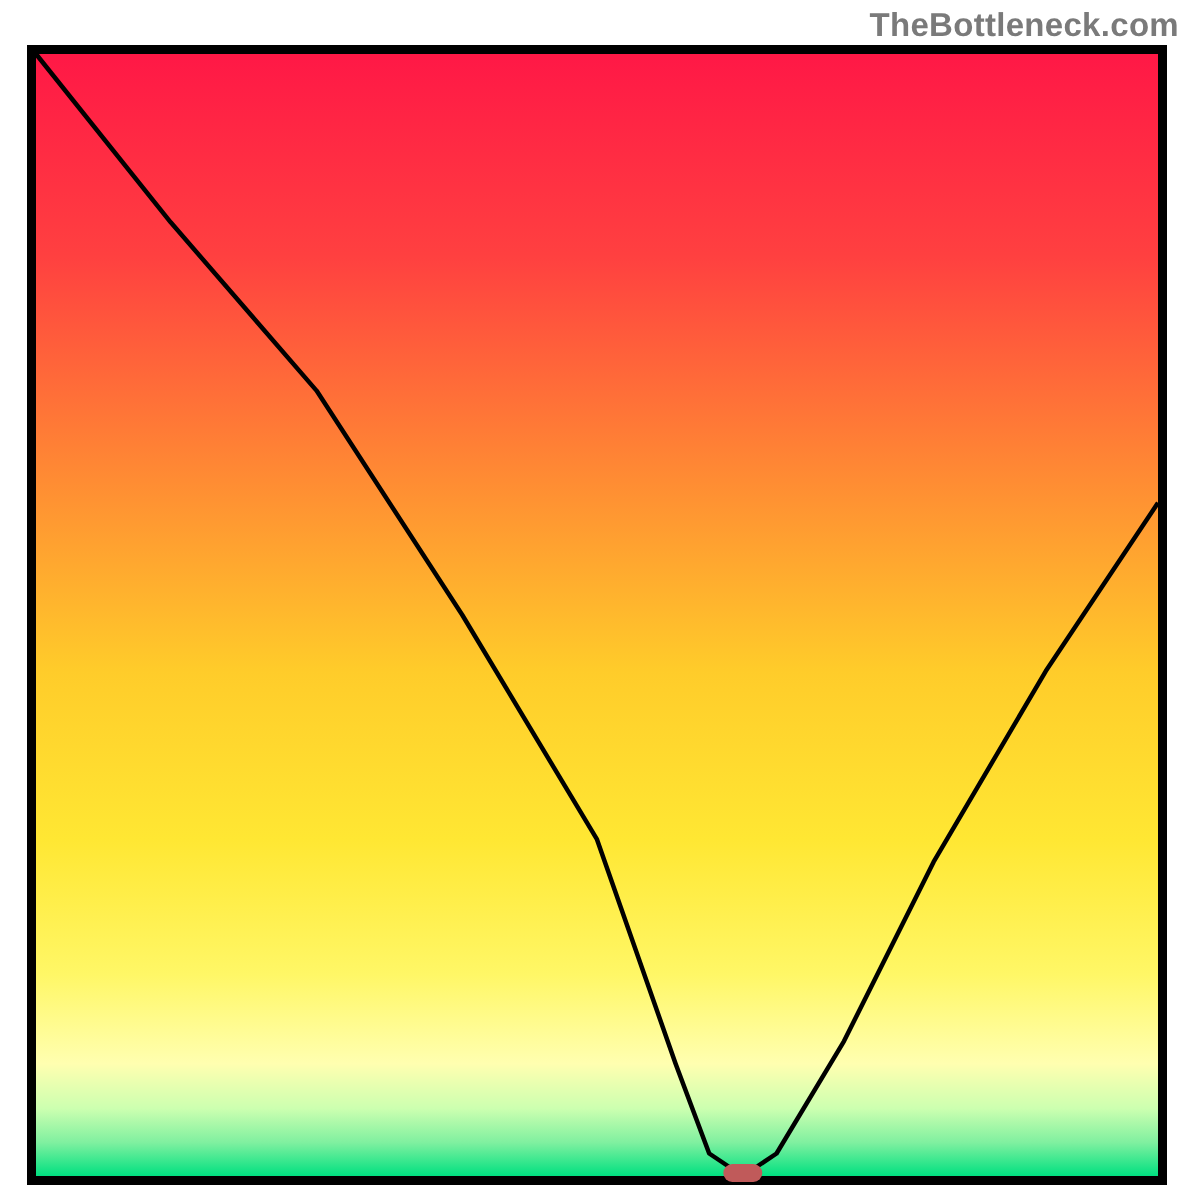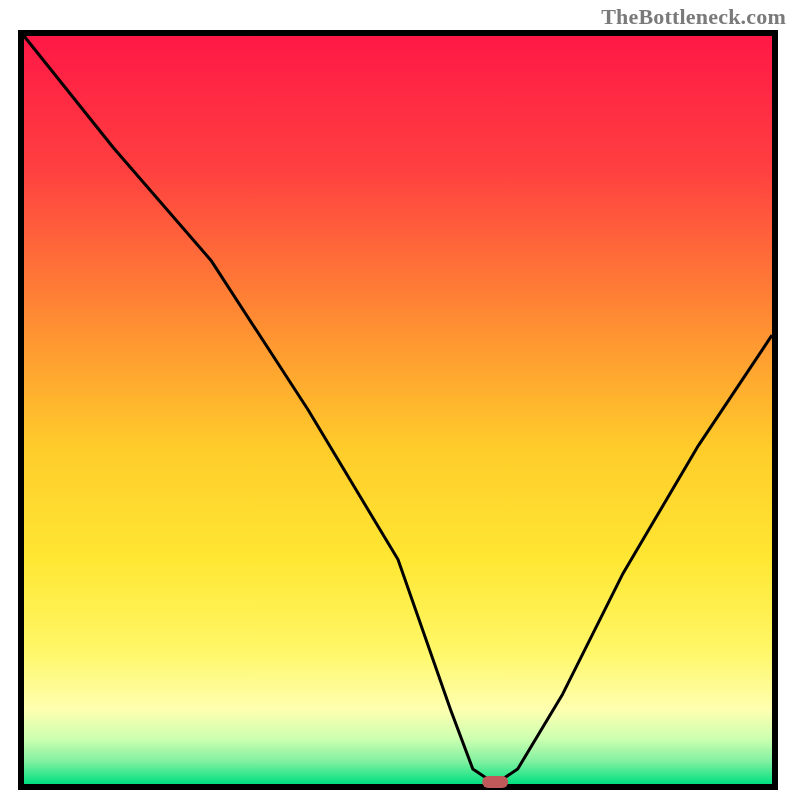--- a/index.html
+++ b/index.html
@@ -7,21 +7,20 @@
     padding: 0;
     width: 800px;
     height: 800px;
     background: #ffffff;
     font-family: Arial, Helvetica, sans-serif;
   }
   .container {
     position: relative;
     width: 800px;
     height: 688px;
-    font-family: Liberation Serif, serif;
   }
   .watermark {
     position: absolute;
     top: 4px;
     right: 14px;
     font-size: 22px;
     font-weight: bold;
     color: #7a7a7a;
     letter-spacing: 0.2px;
   }

